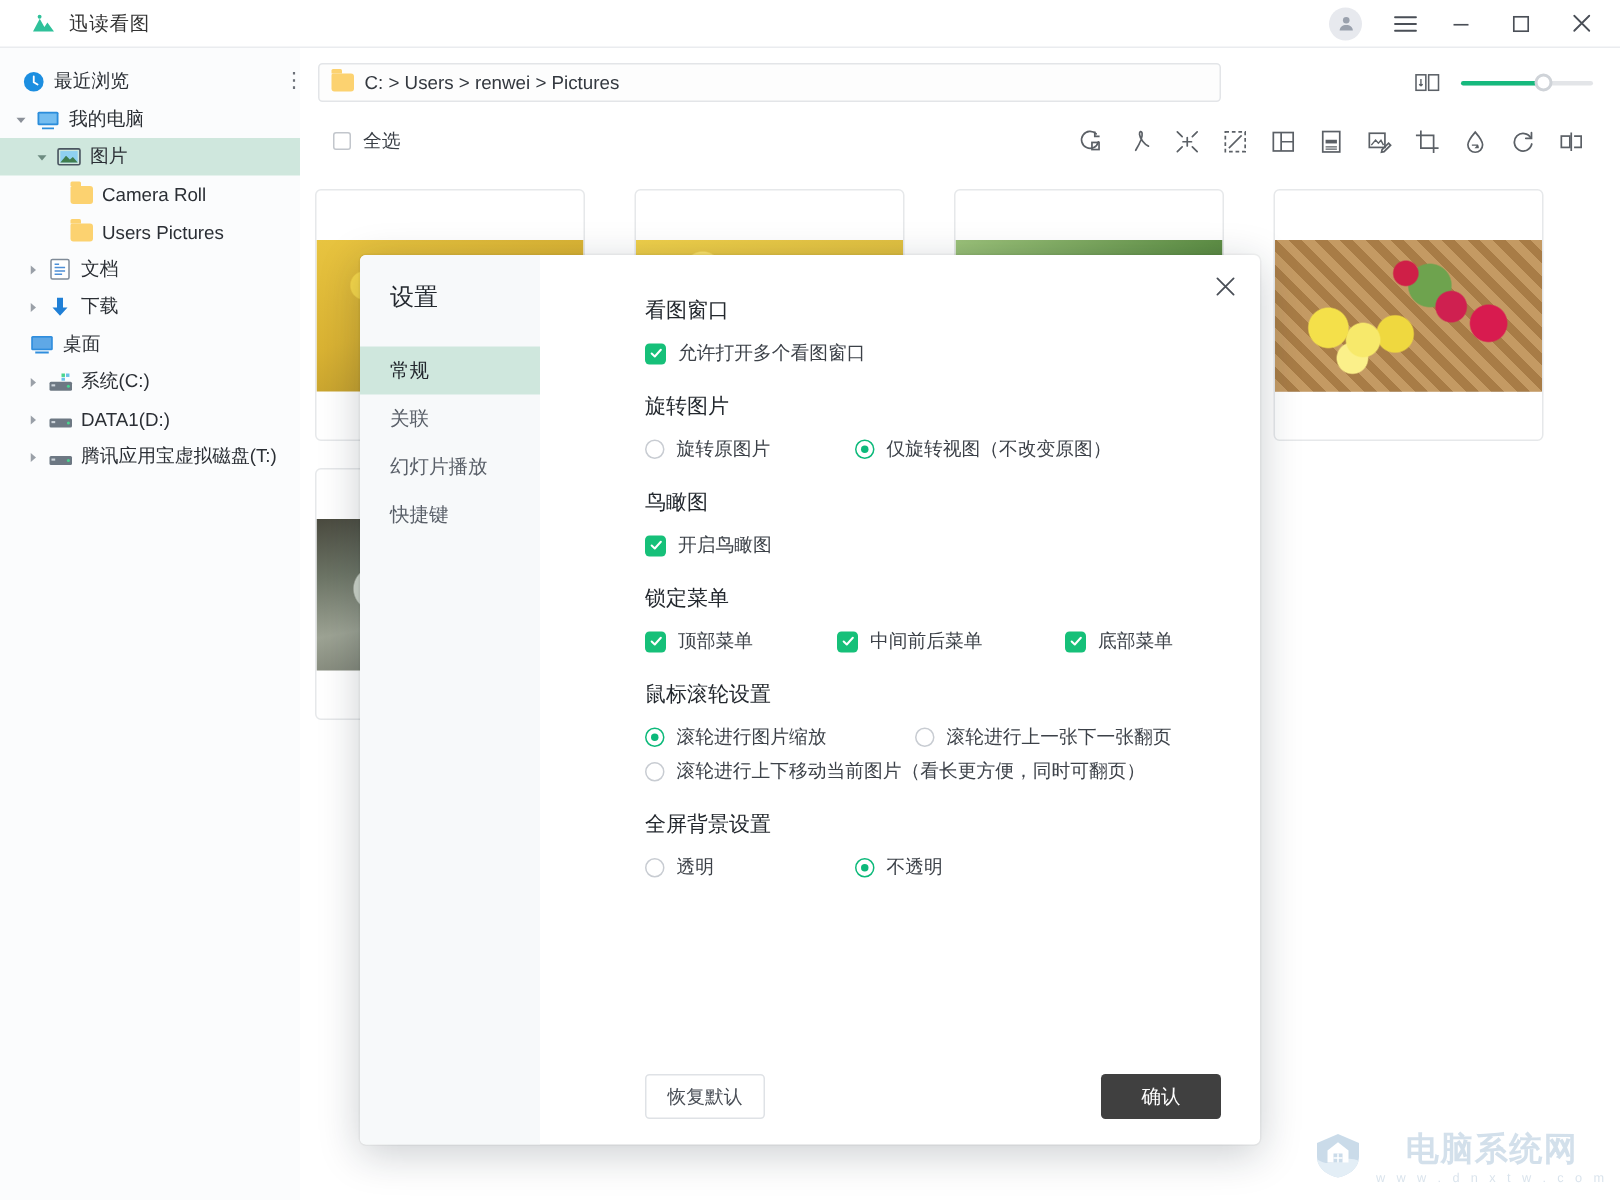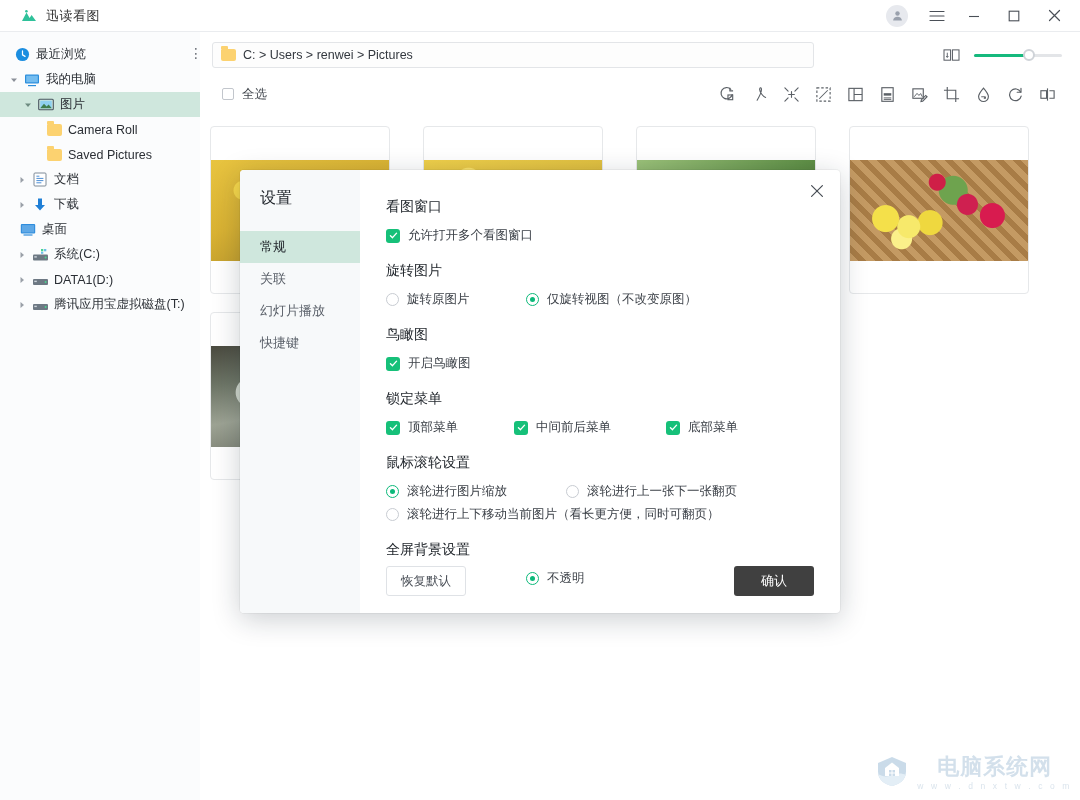--- a/index.html
+++ b/index.html
@@ -125,24 +125,24 @@
   }
   .ph-street {
     background:
       radial-gradient(circle at 40% 24%, #e9ecef 0 16px, transparent 17px),
       radial-gradient(circle at 22% 46%, #cfd6cb 0 14px, transparent 15px),
       linear-gradient(170deg,#4a4a3f 0%, #6d7566 30%, #9da394 60%, #6b6f63 100%);
   }
 
   
   .dlg {
-    position:absolute; left: 240px; top: 170px; width: 600px; height: 443px;
+    position:absolute; left: 240px; top: 170px; width: 600px; height: 593px;
     background:#ffffff; border-radius: 4px;
     box-shadow: 0 6px 28px rgba(20,30,45,.22), 0 0 0 1px rgba(0,0,0,.04);
-    display:flex; overflow: hidden;
+    display:flex; overflow: hidden; gap: 44px;
   }
   .dlg-side { width: 120px; background:#f7f9fa; padding-top: 18px; }
   .dlg-title { font-size: 16px; color:#23282e; padding-left: 20px; margin-bottom: 22px; }
   .dlg-nav { display:flex; align-items:center; height: 32px; padding-left: 20px; font-size: 13px; color:#5a6069; }
   .dlg-nav.active { background:#cfe7dd; color:#23282e; }
   .dlg-body { flex: 1 1 auto; position:relative; padding: 28px 26px 0 26px; }
   .dlg-close { position:absolute; right: 12px; top: 10px; width: 22px; height: 22px; display:flex; align-items:center; justify-content:center; color:#4a4f57; }
 
   .grp-title { font-size: 14px; font-weight: normal; color:#23282e; margin-bottom: 11px; }
   .grp { margin-bottom: 18px; }
@@ -274,21 +274,21 @@
       <div class="ticon">
           <div class="folder"></div>
         </div>
       <span class="tlabel">Camera Roll</span>
     </div>
 
     <div class="tree-row" style="padding-left:44px">
       <div class="ticon">
           <div class="folder"></div>
         </div>
-      <span class="tlabel">Saved Pictures</span>
+      <span class="tlabel">Users Pictures</span>
     </div>
 
     <div class="tree-row" style="padding-left:14px">
       <div class="tw">
         <svg width="8" height="8" viewBox="0 0 8 8">
             <path d="M2.5 1 L6 4 L2.5 7 Z" fill="#9aa0a8"></path>
           </svg>
       </div>
       <div class="ticon">
         <svg width="14" height="15" viewBox="0 0 14 15">

